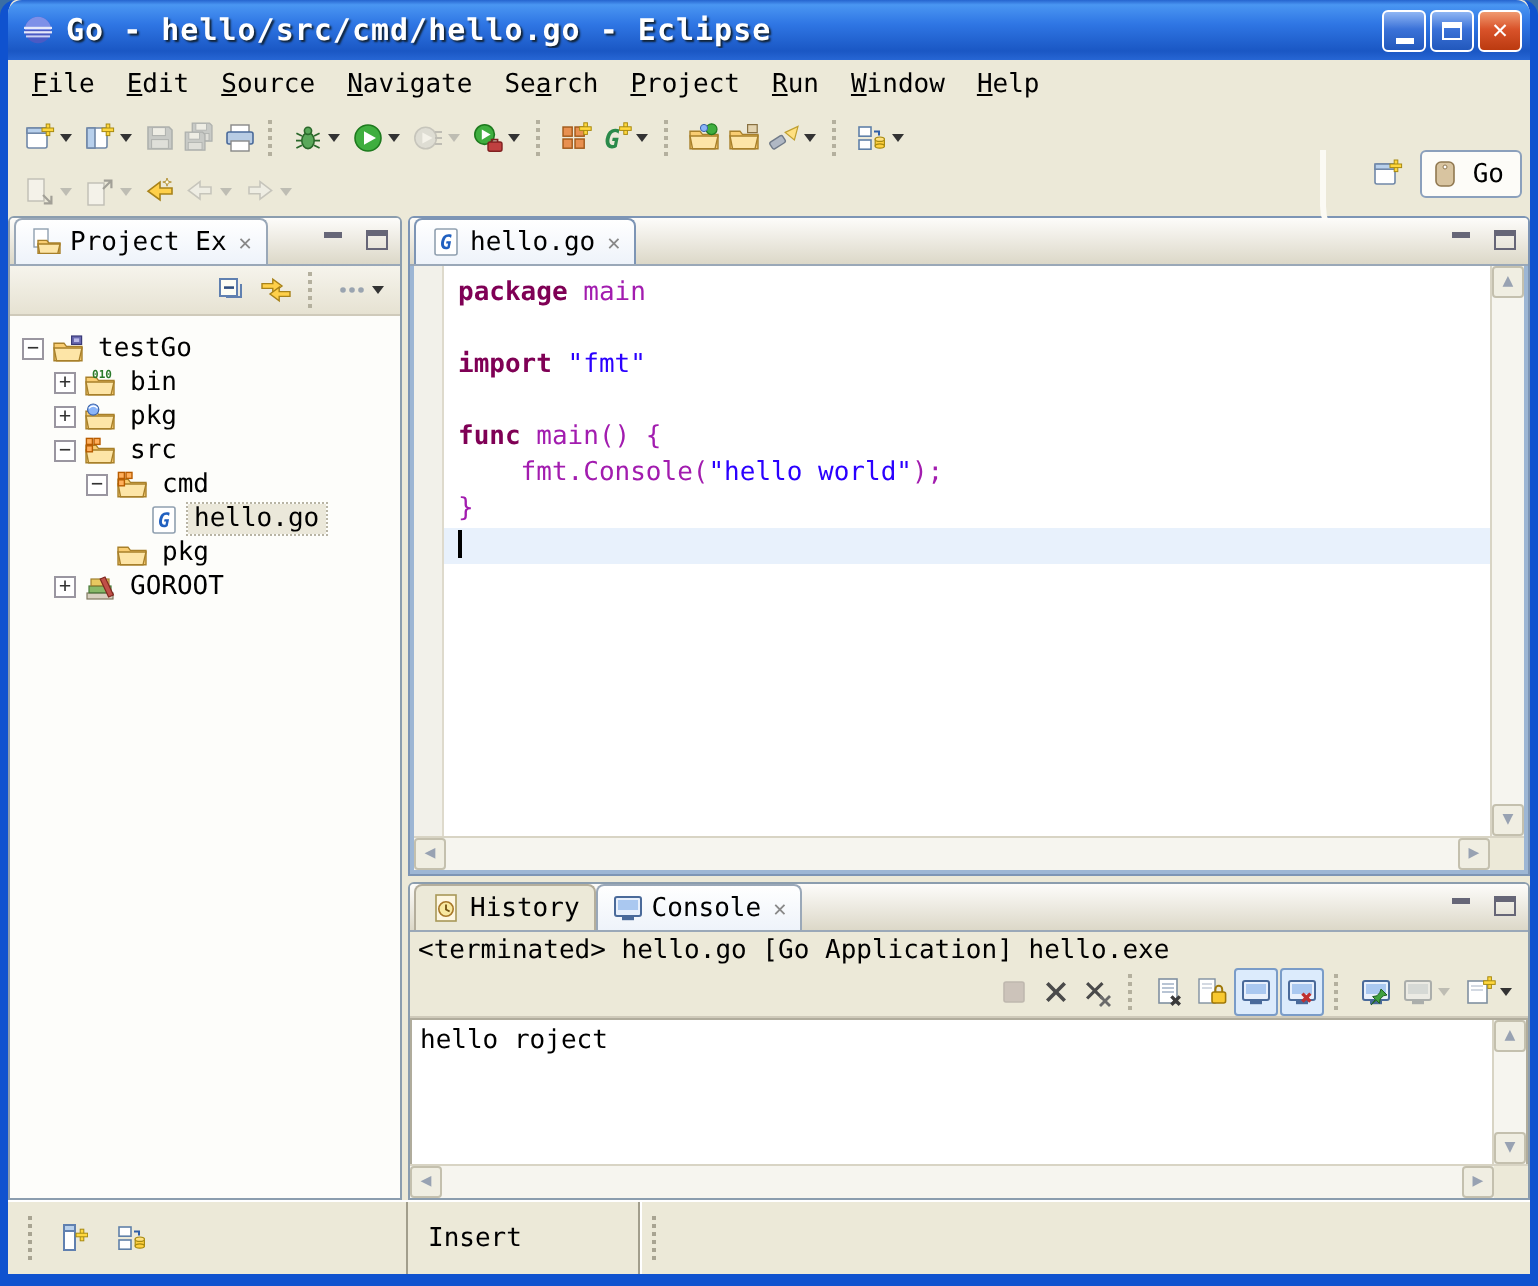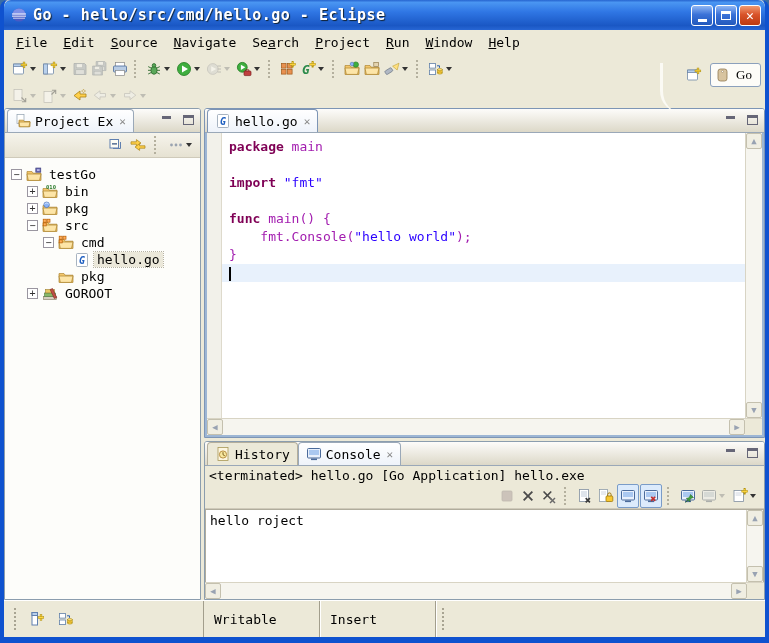--- a/index.html
+++ b/index.html
@@ -39,21 +39,21 @@
   .ic { display:inline-flex; width:16px; height:16px; }
   .ic svg { width:16px; height:16px; }
   .dd { width:0; height:0; border-left:3px solid transparent; border-right:3px solid transparent;
     border-top:4px solid #333; margin:0 2px; }
   .disabled { opacity:.45; filter:grayscale(70%); }
   .disabled .dd { border-top-color:#888; }
   .pressed { border:1px solid #7a9cc8; background:#dcebfc; }
   .grip { width:6px; height:18px; margin:0 4px; border-left:2px dotted #b4b09e; }
 
   
-  .persp { position:absolute; right:4px; top:4px; height:54px; display:flex; align-items:flex-start; padding-top:5px;font-family:Liberation Serif, serif; }
+  .persp { position:absolute; right:4px; top:16px; height:54px; display:flex; align-items:flex-start; padding-top:5px; }
   .persp-curve { width:22px; height:50px; border-left:3px solid #fbfaf4; border-radius:0 0 0 46px; margin-right:2px; }
   .gobtn { display:inline-flex; align-items:center; gap:5px; height:24px; padding:2px 8px 2px 4px;
     background:#fdfcf8; border:1px solid #8ba0bc; border-radius:3px; margin-left:6px; }
 
   
   .main { flex:0 0 492px; height:492px; display:flex; background:var(--chrome,#ece9d8); }
   .panel { border:1px solid #8b9dae; border-radius:3px 3px 0 0; background:#fdfdfa; display:flex; flex-direction:column; overflow:hidden; }
   .tabrowhdr { flex:0 0 24px; display:flex; align-items:flex-end; background:linear-gradient(#fdfcfa,#dcd8c8);
     border-bottom:1px solid #9aa8b8; padding-left:2px; position:relative; }
   .tab { display:inline-flex; align-items:center; gap:4px; height:23px; padding:0 7px;
@@ -810,18 +810,17 @@
               <rect x="1.5" y="2.5" width="6" height="4.6" fill="#fff" stroke="#6080a8" stroke-width=".8"></rect>
               <rect x="1.5" y="9" width="6" height="4.6" fill="#fff" stroke="#6080a8" stroke-width=".8"></rect>
               <path d="M9 4.8h2.5v2" fill="none" stroke="#3060a8" stroke-width="1"></path>
               <rect x="9.6" y="8.6" width="4.6" height="3.4" fill="#ffd040" stroke="#a88a10" stroke-width=".6"></rect>
               <ellipse cx="11.9" cy="8.6" rx="2.3" ry="1.1" fill="#ffe080" stroke="#a88a10" stroke-width=".6"></ellipse>
               <ellipse cx="11.9" cy="12" rx="2.3" ry="1.1" fill="#ffd040" stroke="#a88a10" stroke-width=".6"></ellipse>
             </svg>
           </span>
         </span>
       </div>
-    <div class="sb-zone sb-field">Writable</div>
     <div class="sb-zone sb-field">Insert</div>
     <span class="vgrip"></span>
   </div>
 
 </div>
 
 </body></html>

